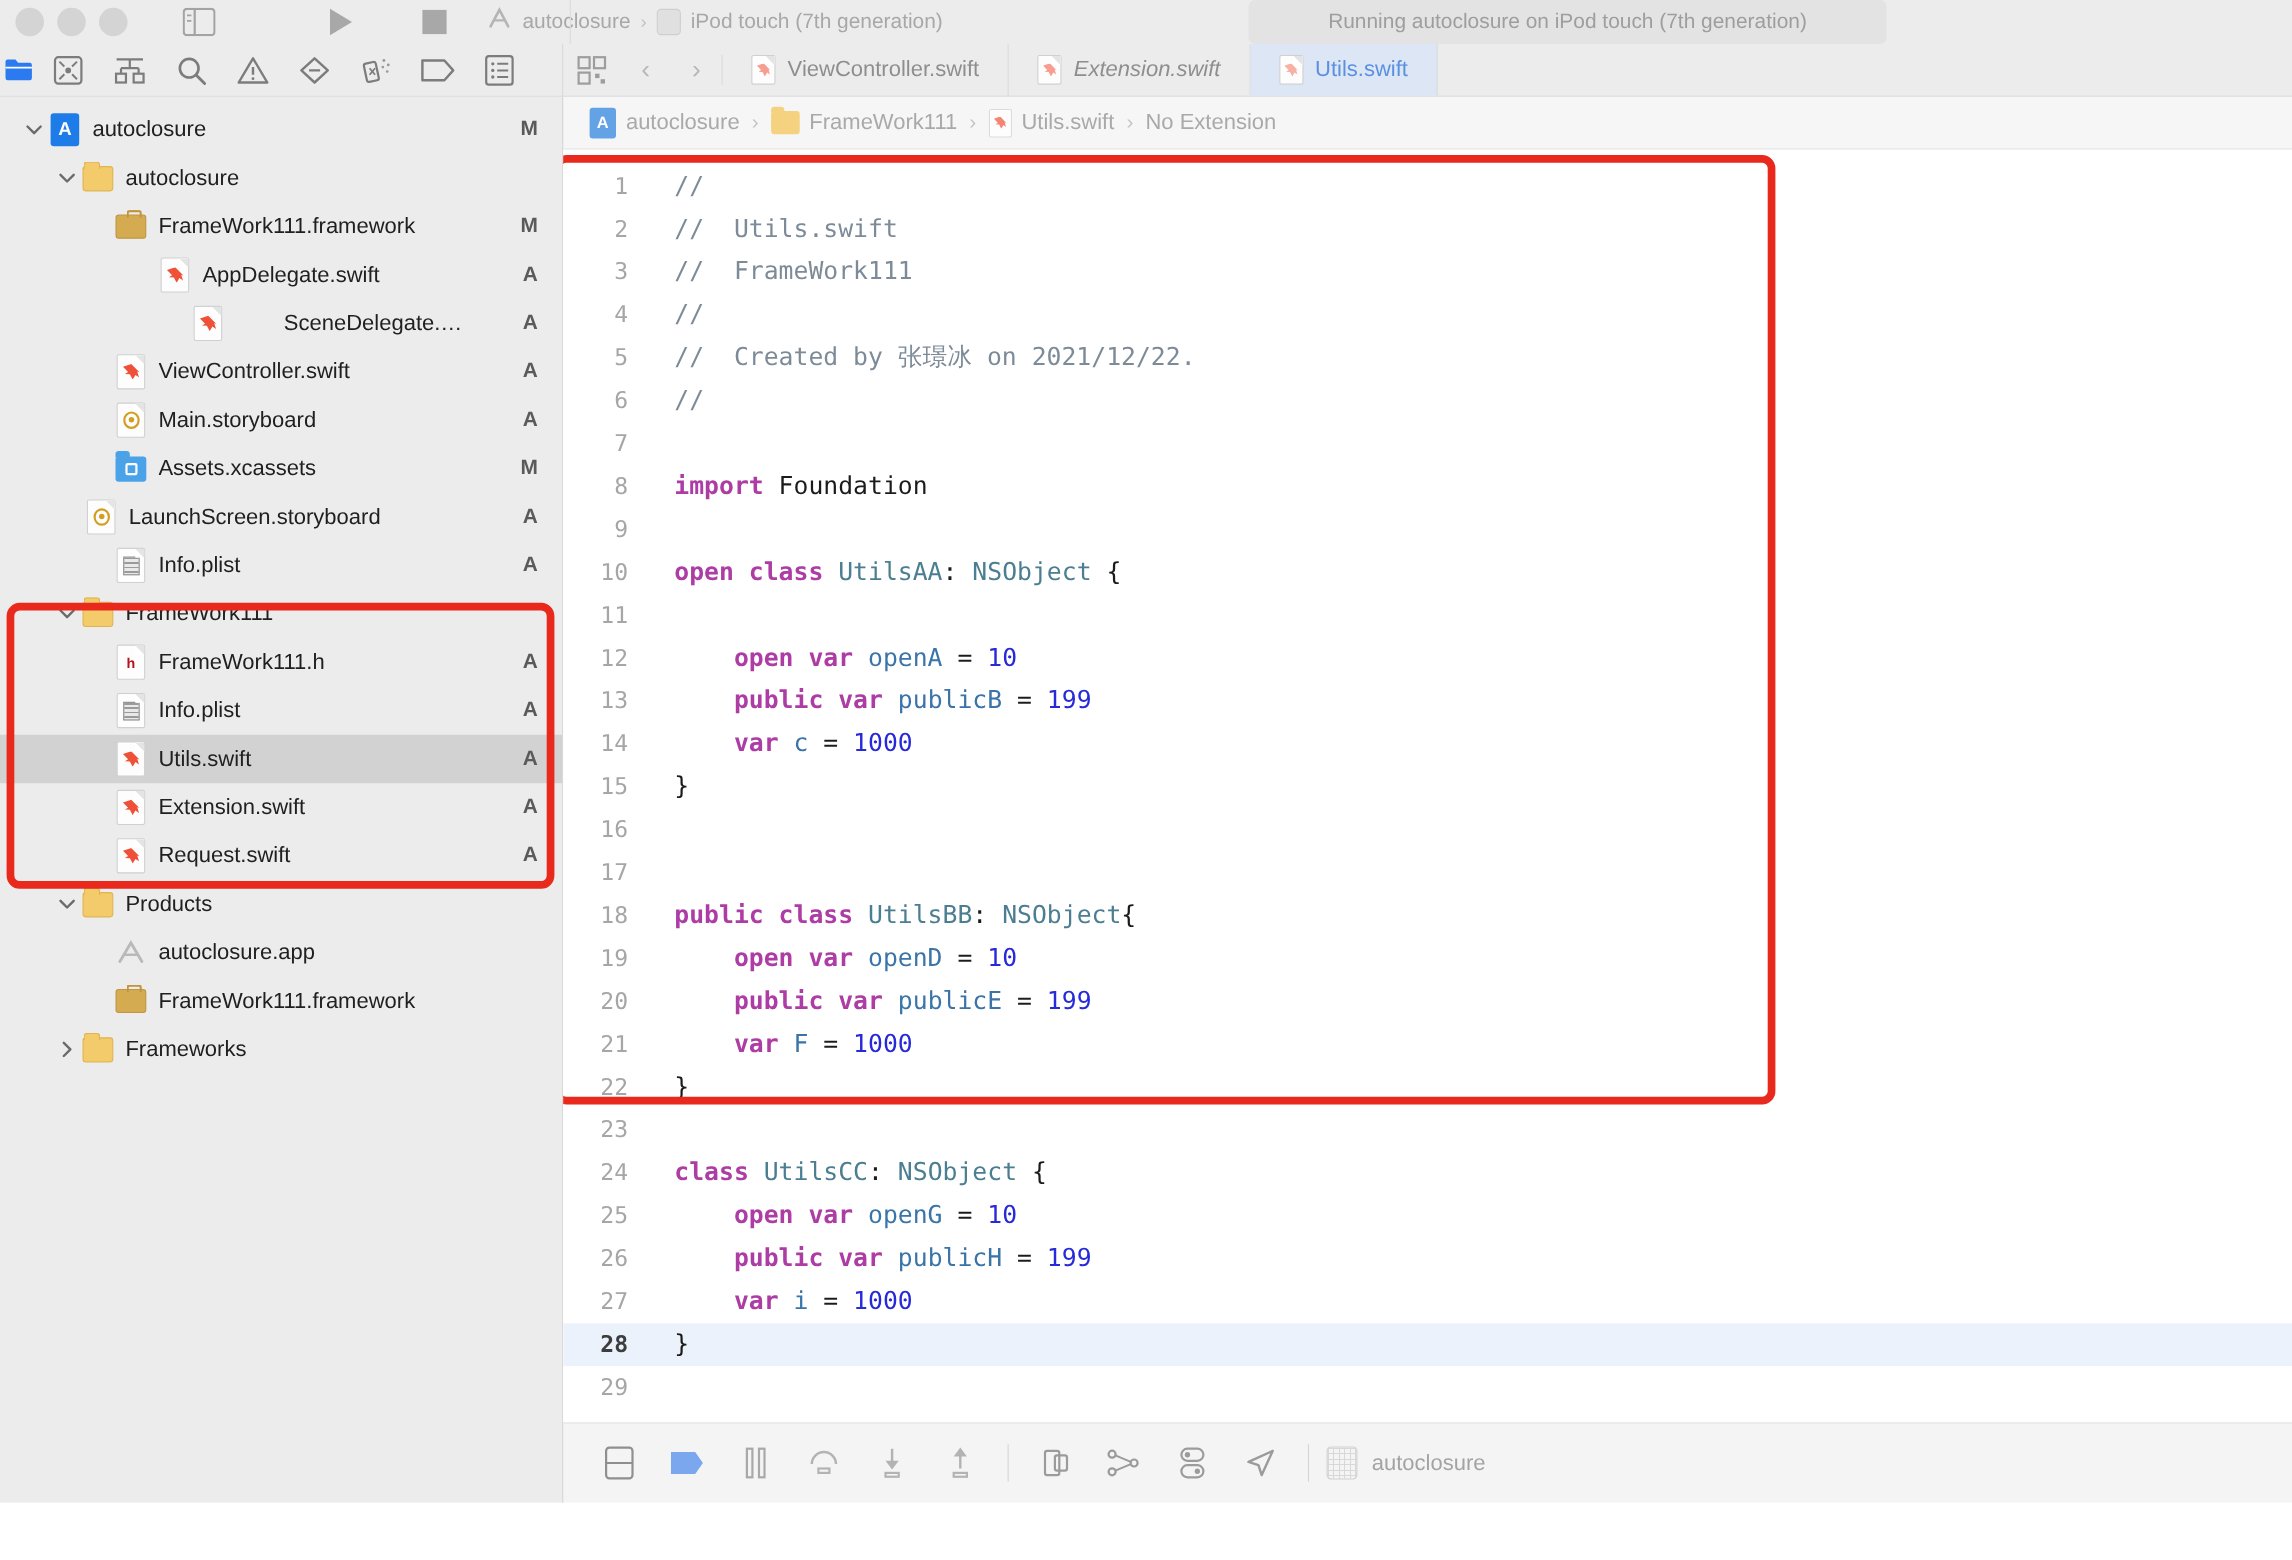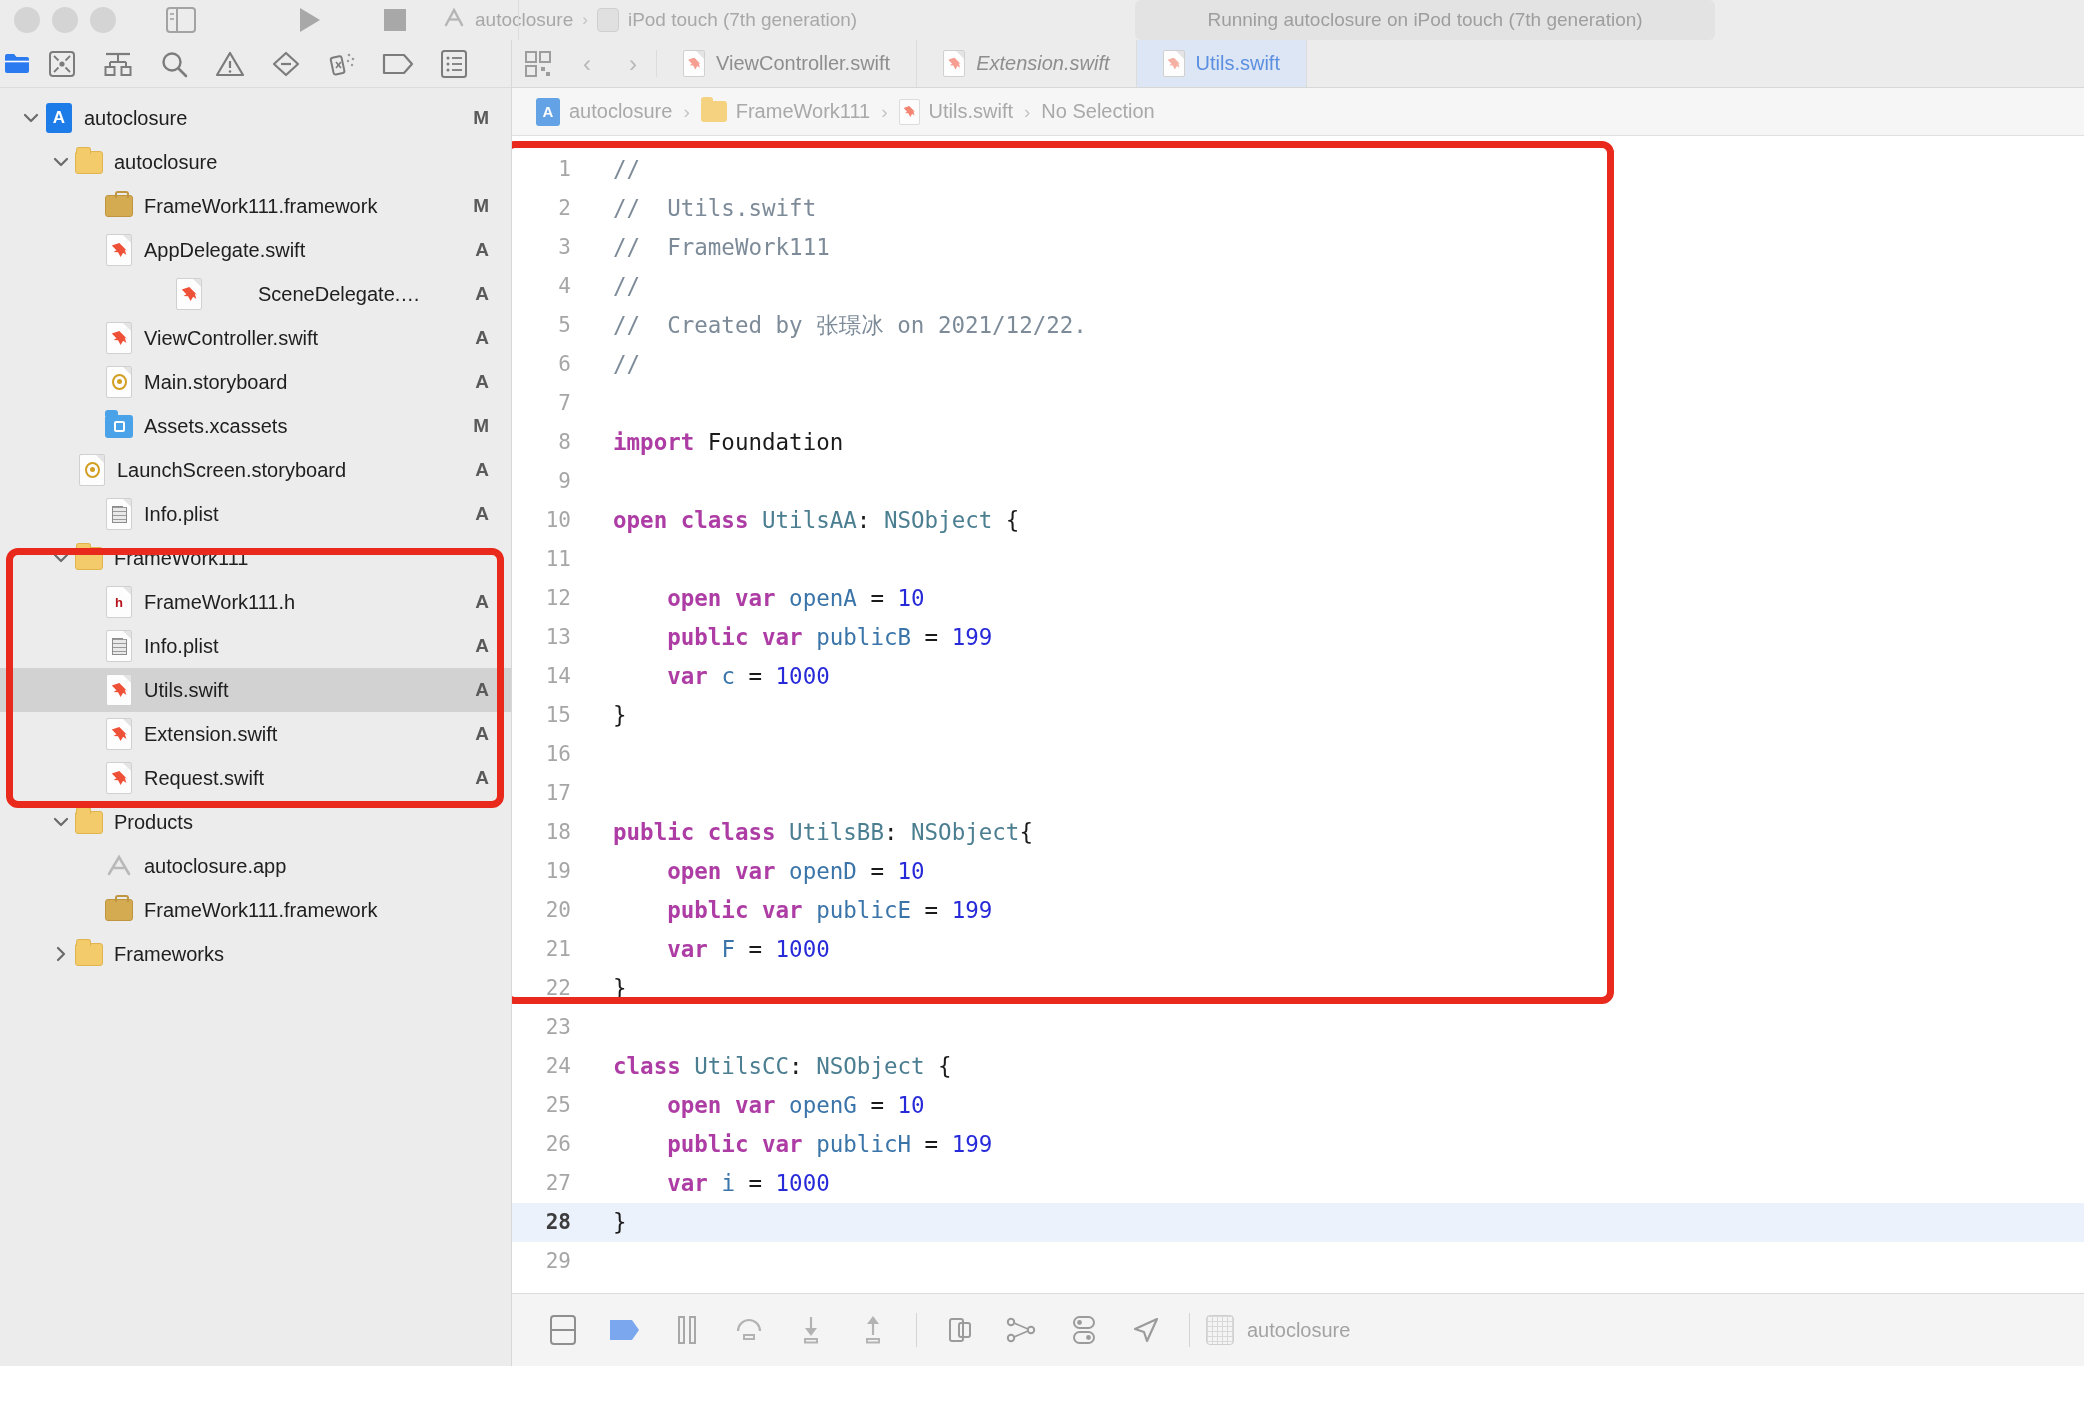--- a/index.html
+++ b/index.html
@@ -384,21 +384,21 @@
             <span class="rlabel">autoclosure</span>
           </div>
           <div class="row" style="padding-left: 78px;">
             <span class="twisty spacer"></span>
             <span class="ficon">
               <span class="ic-framework"></span>
             </span>
             <span class="rlabel">FrameWork111.framework</span>
             <span class="badge">M</span>
           </div>
-          <div class="row" style="padding-left: 78px;">
+          <div class="row" style="padding-left: 118px;">
             <span class="twisty spacer"></span>
             <span class="ficon">
               <span class="ic-swift">
                 <span class="bird"></span>
               </span>
             </span>
             <span class="rlabel">AppDelegate.swift</span>
             <span class="badge">A</span>
           </div>
           <div class="row" style="padding-left: 104px; gap: 44px;">
@@ -608,21 +608,21 @@
         <span>autoclosure</span>
         <span class="chev">›</span>
         <span class="jb-folder"></span>
         <span>FrameWork111</span>
         <span class="chev">›</span>
         <span class="jb-swift">
             <span class="bird"></span>
           </span>
         <span>Utils.swift</span>
         <span class="chev">›</span>
-        <span>No Selection</span>
+        <span>No Extension</span>
       </div>
 
       <div class="codewrap">
         <div class="code" id="code"><div class="cl"><span class="gutter">1</span><span class="ctext"><span class="cm">//</span></span></div><div class="cl"><span class="gutter">2</span><span class="ctext"><span class="cm">//  Utils.swift</span></span></div><div class="cl"><span class="gutter">3</span><span class="ctext"><span class="cm">//  FrameWork111</span></span></div><div class="cl"><span class="gutter">4</span><span class="ctext"><span class="cm">//</span></span></div><div class="cl"><span class="gutter">5</span><span class="ctext"><span class="cm">//  Created by 张璟冰 on 2021/12/22.</span></span></div><div class="cl"><span class="gutter">6</span><span class="ctext"><span class="cm">//</span></span></div><div class="cl"><span class="gutter">7</span><span class="ctext"></span></div><div class="cl"><span class="gutter">8</span><span class="ctext"><span class="k">import</span><span class="p"> Foundation</span></span></div><div class="cl"><span class="gutter">9</span><span class="ctext"></span></div><div class="cl"><span class="gutter">10</span><span class="ctext"><span class="k">open class</span><span class="p"> </span><span class="t">UtilsAA</span><span class="p">: </span><span class="t">NSObject</span><span class="p"> {</span></span></div><div class="cl"><span class="gutter">11</span><span class="ctext"></span></div><div class="cl"><span class="gutter">12</span><span class="ctext"><span class="p">    </span><span class="k">open var</span><span class="p"> </span><span class="id">openA</span><span class="p"> = </span><span class="n">10</span></span></div><div class="cl"><span class="gutter">13</span><span class="ctext"><span class="p">    </span><span class="k">public var</span><span class="p"> </span><span class="id">publicB</span><span class="p"> = </span><span class="n">199</span></span></div><div class="cl"><span class="gutter">14</span><span class="ctext"><span class="p">    </span><span class="k">var</span><span class="p"> </span><span class="id">c</span><span class="p"> = </span><span class="n">1000</span></span></div><div class="cl"><span class="gutter">15</span><span class="ctext"><span class="p">}</span></span></div><div class="cl"><span class="gutter">16</span><span class="ctext"></span></div><div class="cl"><span class="gutter">17</span><span class="ctext"></span></div><div class="cl"><span class="gutter">18</span><span class="ctext"><span class="k">public class</span><span class="p"> </span><span class="t">UtilsBB</span><span class="p">: </span><span class="t">NSObject</span><span class="p">{</span></span></div><div class="cl"><span class="gutter">19</span><span class="ctext"><span class="p">    </span><span class="k">open var</span><span class="p"> </span><span class="id">openD</span><span class="p"> = </span><span class="n">10</span></span></div><div class="cl"><span class="gutter">20</span><span class="ctext"><span class="p">    </span><span class="k">public var</span><span class="p"> </span><span class="id">publicE</span><span class="p"> = </span><span class="n">199</span></span></div><div class="cl"><span class="gutter">21</span><span class="ctext"><span class="p">    </span><span class="k">var</span><span class="p"> </span><span class="id">F</span><span class="p"> = </span><span class="n">1000</span></span></div><div class="cl"><span class="gutter">22</span><span class="ctext"><span class="p">}</span></span></div><div class="cl"><span class="gutter">23</span><span class="ctext"></span></div><div class="cl"><span class="gutter">24</span><span class="ctext"><span class="k">class</span><span class="p"> </span><span class="t">UtilsCC</span><span class="p">: </span><span class="t">NSObject</span><span class="p"> {</span></span></div><div class="cl"><span class="gutter">25</span><span class="ctext"><span class="p">    </span><span class="k">open var</span><span class="p"> </span><span class="id">openG</span><span class="p"> = </span><span class="n">10</span></span></div><div class="cl"><span class="gutter">26</span><span class="ctext"><span class="p">    </span><span class="k">public var</span><span class="p"> </span><span class="id">publicH</span><span class="p"> = </span><span class="n">199</span></span></div><div class="cl"><span class="gutter">27</span><span class="ctext"><span class="p">    </span><span class="k">var</span><span class="p"> </span><span class="id">i</span><span class="p"> = </span><span class="n">1000</span></span></div><div class="cl current"><span class="gutter">28</span><span class="ctext"><span class="p">}</span></span></div><div class="cl"><span class="gutter">29</span><span class="ctext"></span></div></div>
 
         <div class="redbox" style="left:-9px; top:5px; width:1111px; height:863px;"></div>
       </div>
 
       <div class="debugbar">
         <div class="dbtn">

